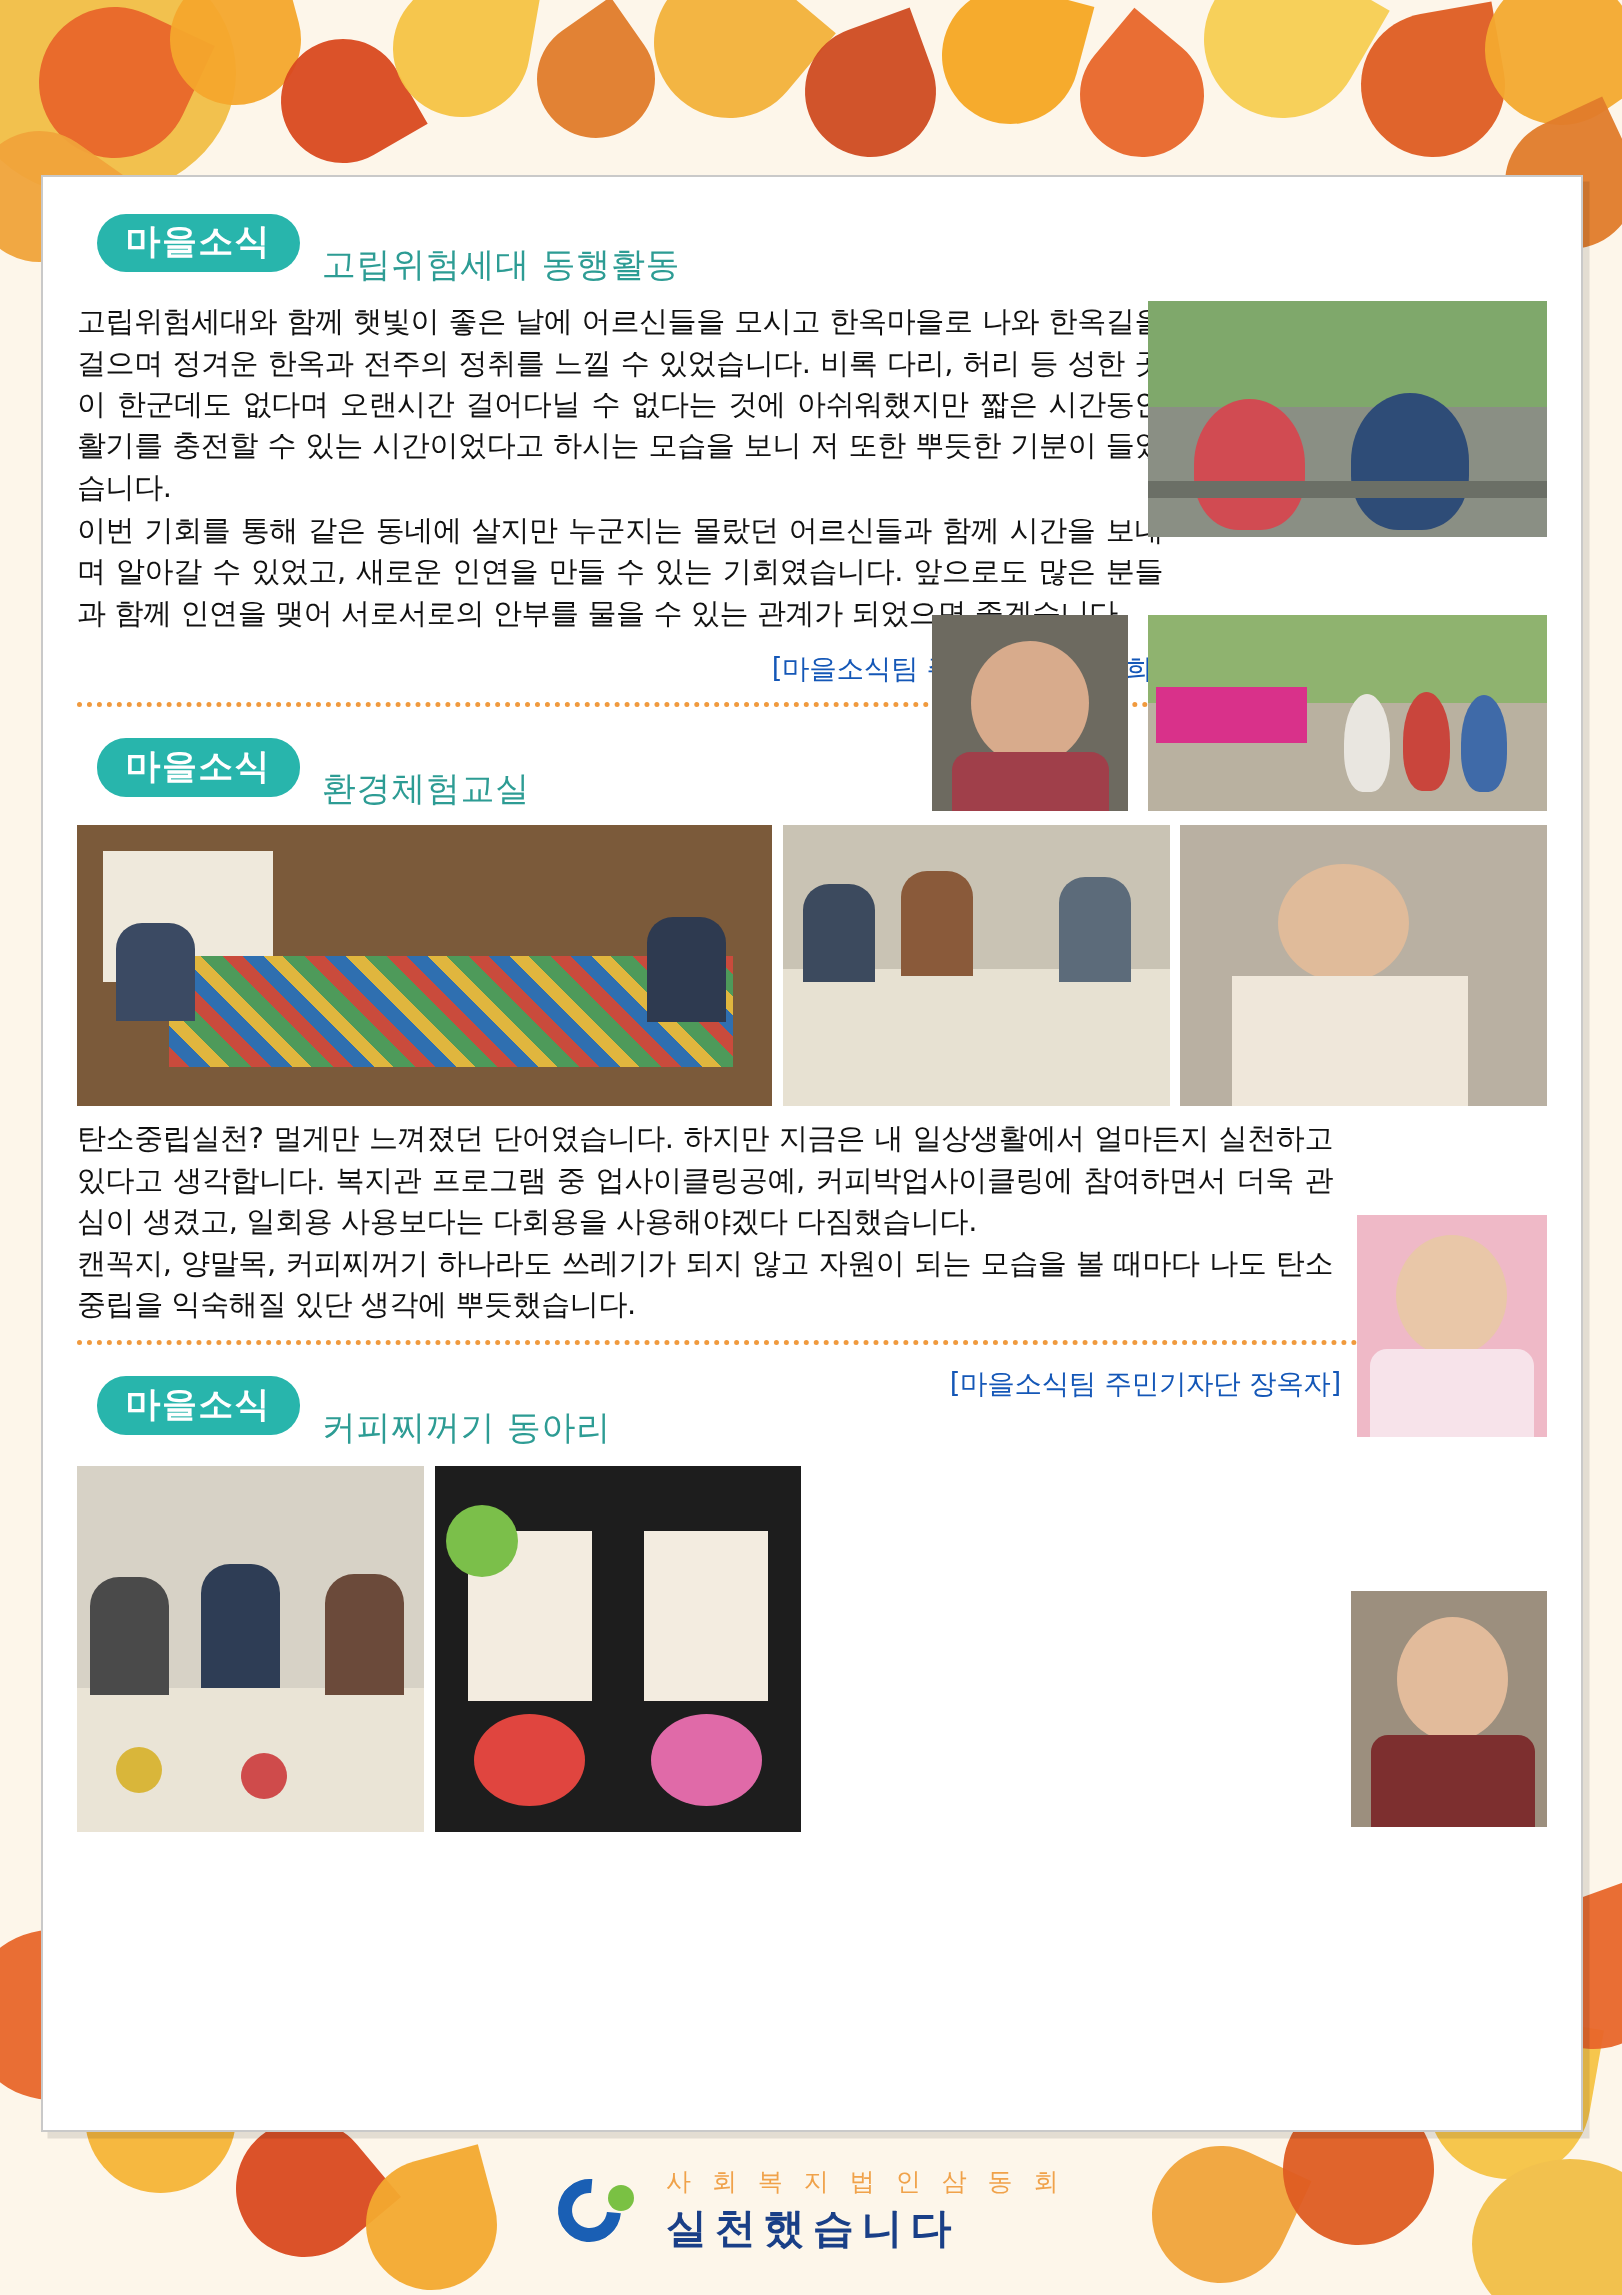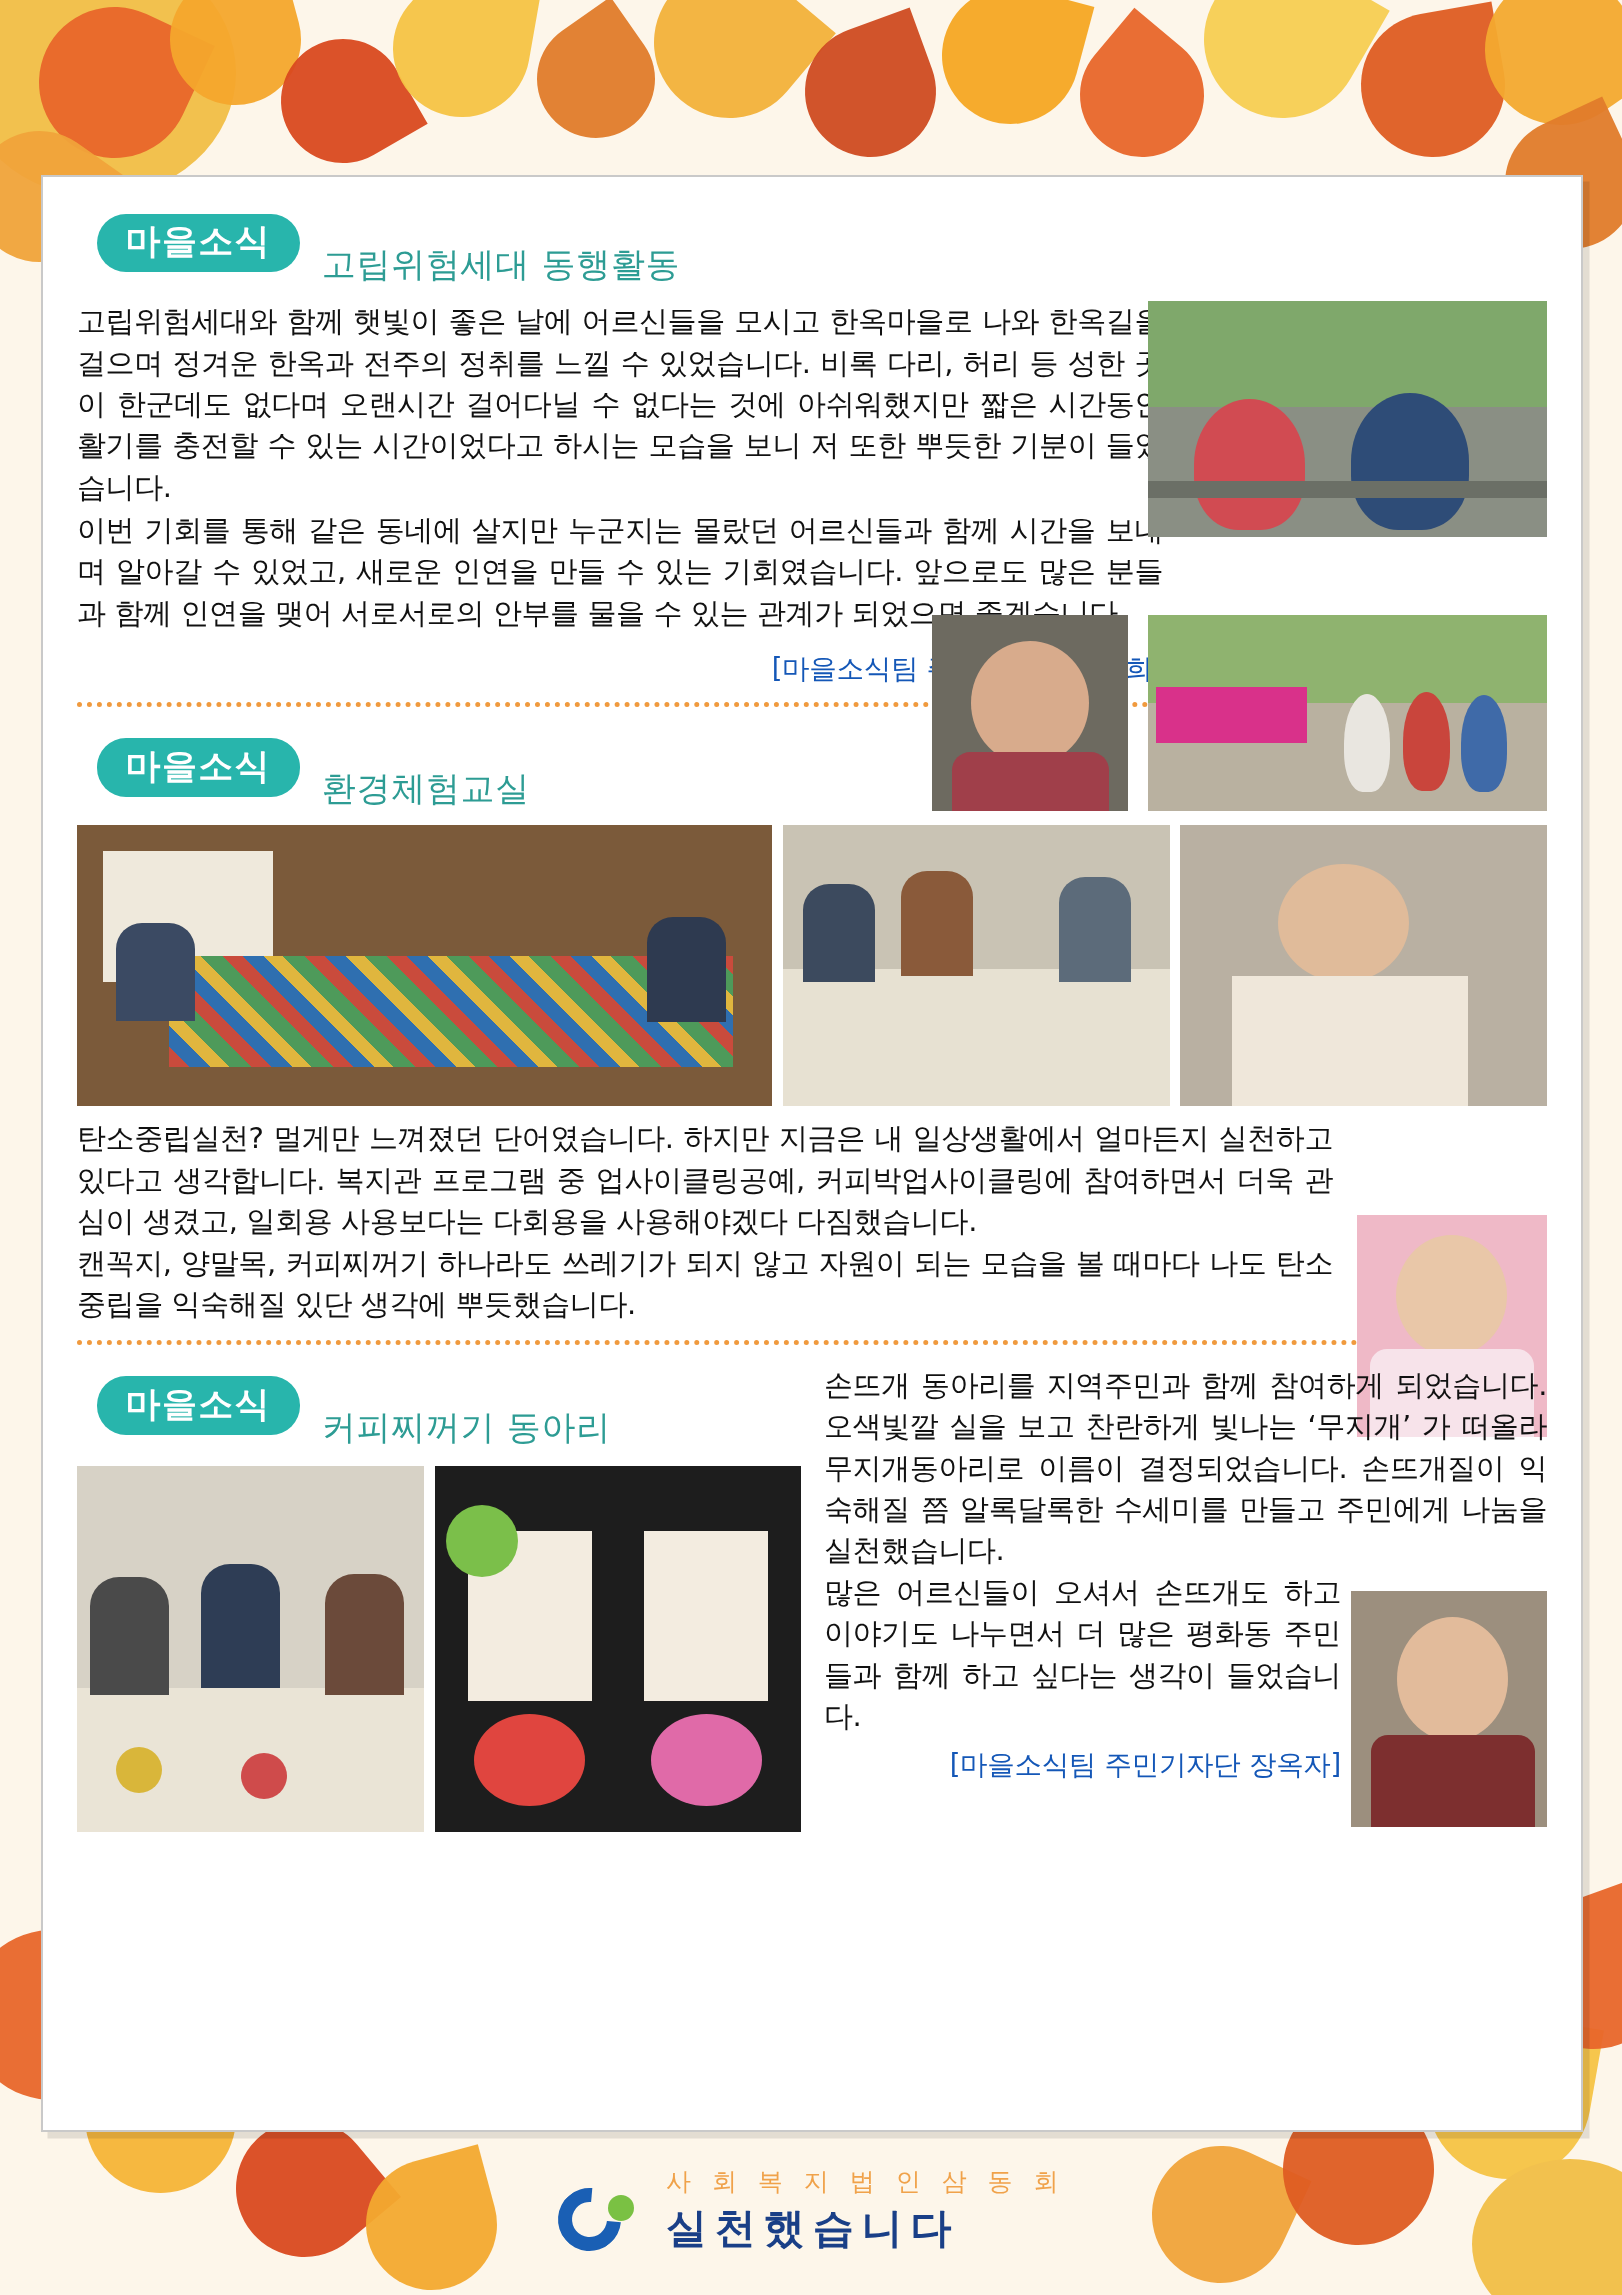--- a/index.html
+++ b/index.html
@@ -103,21 +103,21 @@
   .s3-photos { display:flex; gap: 10.5px; margin-top: 11.8px; }
   .s3-photos .photo { height: 366px; }
   .s3-right { width: 726px; position:relative; }
   .s3-portrait { position:absolute; right:0; bottom: 5.2px; width: 196px; height: 236px; }
 
   
   .footer {
     position:absolute; left:0; right:0; bottom: 39px;
     display:flex; flex-direction:column; align-items:center; z-index: 6;
   }
-  .footer-row { display:flex; align-items:flex-end; gap: 29px; }
+  .footer-row { display:flex; align-items:center; gap: 29px; }
   .logo-mark { position:relative; width: 79px; height: 72px; }
   .logo-c {
     position:absolute; left:0; top: 3.9px; width: 63px; height: 63px;
     border: 14.4px solid #1a5fb4; border-radius:50%; border-right-color: transparent;
     transform: rotate(-40deg);
   }
   .logo-dot {
     position:absolute; right: 2.6px; top: 10.5px; width: 26px; height: 26px;
     border-radius:50%; background:#7ac143;
   }
@@ -267,24 +267,20 @@
             <div style="position:absolute;left:33px;top:65px;width:124px;height:170px;background:#f3ece0;"></div>
             <div style="position:absolute;right:33px;top:65px;width:124px;height:170px;background:#f3ece0;"></div>
             <div style="position:absolute;left:39px;bottom:26px;width:111px;height:92px;border-radius:50%;background:#e0453f;"></div>
             <div style="position:absolute;right:39px;bottom:26px;width:111px;height:92px;border-radius:50%;background:#e06aa8;"></div>
             <div style="position:absolute;left:11.8px;top:39px;width:72px;height:72px;border-radius:50%;background:#7bbf4a;"></div>
           </div>
         </div>
       </div>
 
       <div class="s3-right">
-        <div class="body-text" style="margin-top:7.9px;">
-          <p>손뜨개 동아리를 지역주민과 함께 참여하게 되었습니다. 오색빛깔 실을 보고 찬란하게 빛나는 ‘무지개’ 가 떠올라 무지개동아리로 이름이 결정되었습니다. 손뜨개질이 익숙해질 쯤 알록달록한 수세미를 만들고 주민에게 나눔을 실천했습니다.</p>
-          <p style="width:517px;">많은 어르신들이 오셔서 손뜨개도 하고 이야기도 나누면서 더 많은 평화동 주민들과 함께 하고 싶다는 생각이 들었습니다.</p>
-        </div>
         <div class="photo s3-portrait">
           <div style="position:absolute;inset:0;background:#9c8f7e;"></div>
           <div style="position:absolute;left:46px;top:26px;width:111px;height:124px;border-radius:50%;background:#e2bb9b;"></div>
           <div style="position:absolute;left:19.6px;top:144px;width:164px;height:98px;background:#7d2f2f;border-radius:17px 17px 0 0;"></div>
         </div>
         <div class="credit" style="width:517px;margin-top:9.2px;">[마을소식팀 주민기자단 장옥자]</div>
       </div>
     </div>
   </div>
 

